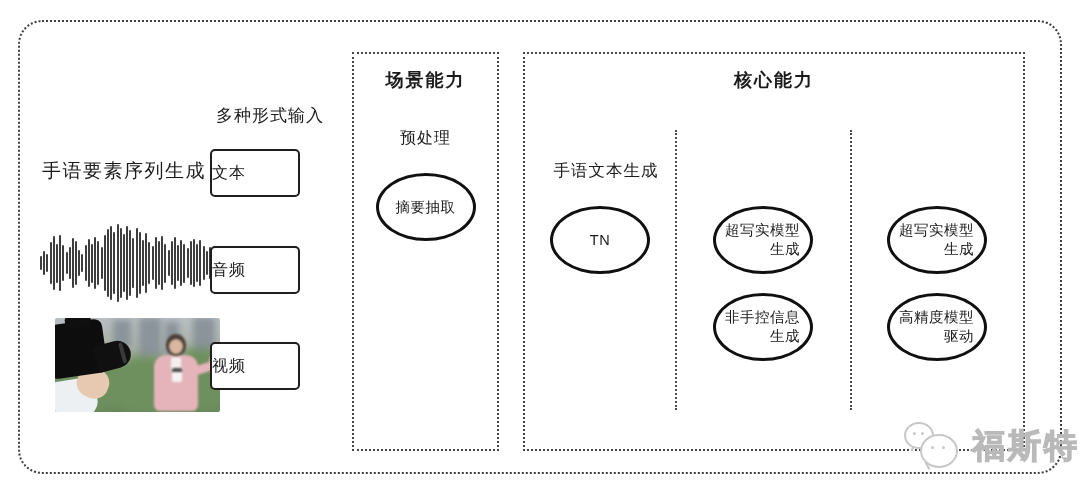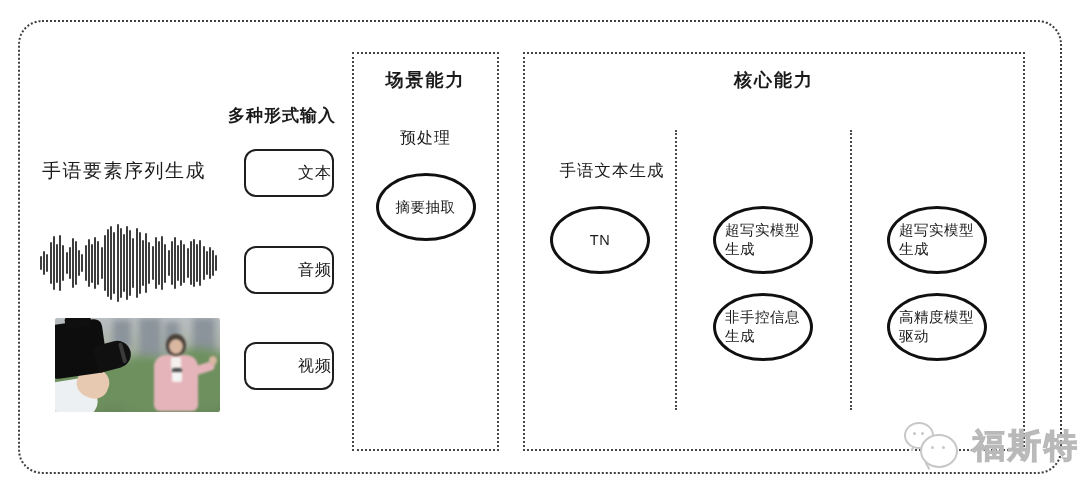--- a/index.html
+++ b/index.html
@@ -6,30 +6,30 @@
   .canvas{
     position:relative;width:1080px;height:499px;background:#fff;overflow:hidden;
     font-family:"Liberation Sans","DejaVu Sans",sans-serif;color:#1a1a1a;
   }
   .outer-border{
     position:absolute;left:18px;top:20px;width:1040px;height:450px;
     border:2px dotted #3f3f3f;border-radius:24px;
   }
   
   .input-heading{
-    position:absolute;left:220px;top:104px;width:124px;text-align:center;
-    font-size:17px;font-weight:700;letter-spacing:1px;
+    position:absolute;left:208px;top:104px;width:124px;text-align:center;
+    font-size:17px;font-weight:400;letter-spacing:1px;
   }
   .sample-text{
     position:absolute;left:42px;top:158px;font-size:19px;letter-spacing:1.5px;white-space:nowrap;
   }
   .io-box{
-    position:absolute;left:244px;width:86px;height:44px;background:#fff;
-    border:2px solid #1e1e1e;border-radius:12px;
-    display:flex;align-items:center;justify-content:flex-end;font-size:16px;letter-spacing:1px;
+    position:absolute;left:210px;width:86px;height:44px;background:#fff;
+    border:2px solid #1e1e1e;border-radius:5px;
+    display:flex;align-items:center;justify-content:flex-start;font-size:16px;letter-spacing:1px;
   }
   .io-box.b1{top:149px}.io-box.b2{top:246px}.io-box.b3{top:342px}
   
   .waveform{
     position:absolute;left:40px;top:224px;width:178px;height:78px;
     display:flex;align-items:center;justify-content:space-between;
   }
   .wf-bar{flex:none;width:2px;background:#3d3d3d;border-radius:1px;}
   
   .photo{
@@ -55,27 +55,27 @@
   .ph-cam-lens::after{content:"";position:absolute;right:6px;top:3px;width:4px;height:21px;background:#3a3a3a;border-radius:2px;}
   
   .dash-box{position:absolute;top:52px;height:395px;border:2px dotted #454545;background:transparent;}
   .scene-box{left:352px;width:143px;}
   .core-box{left:523px;width:498px;}
   .box-title{position:absolute;top:14px;left:0;width:100%;text-align:center;font-size:18px;font-weight:700;letter-spacing:2px;}
   .box-subtitle{position:absolute;top:74px;left:0;width:100%;text-align:center;font-size:16px;letter-spacing:1px;}
   .ellipse{
     position:absolute;left:50%;transform:translateX(-50%);
     width:94px;height:62px;background:#fff;border:3px solid #101010;border-radius:50%;
-    display:flex;align-items:center;justify-content:center;text-align:left;
+    display:flex;align-items:center;justify-content:center;text-align:right;
   }
   .node-label{font-size:14.5px;line-height:1.3;letter-spacing:0.5px;white-space:pre-line;}
   .scene-box .e1{top:119px}.scene-box .e2{top:210px}.scene-box .e3{top:301px}
   .core-col{position:absolute;top:0;height:100%;}
   .col1{left:0;width:150px}.col2{left:150px;width:175px}.col3{left:325px;width:173px}
-  .col-header{position:absolute;top:106px;left:12px;width:100%;text-align:center;font-size:16.5px;letter-spacing:1px;}
+  .col-header{position:absolute;top:106px;left:6px;width:100%;text-align:center;font-size:16.5px;letter-spacing:1px;}
   .core-col .e1{top:152px}.core-col .e2{top:239px}
   .col-divider{position:absolute;top:76px;height:280px;width:0;border-left:2px dotted #4a4a4a;}
   .d1{left:150px}.d2{left:325px}
   
   .watermark{position:absolute;left:902px;top:420px;display:flex;align-items:center;z-index:5;}
   .wm-logo{position:relative;width:64px;height:52px;}
   .wm-bubble{position:absolute;background:#fff;border:2px solid #c7c7c7;border-radius:50%;}
   .wm-b1{left:2px;top:2px;width:26px;height:23px;}
   .wm-b2{left:18px;top:14px;width:34px;height:30px;}
   .wm-eye{position:absolute;width:3px;height:3px;background:#c7c7c7;border-radius:50%;}

